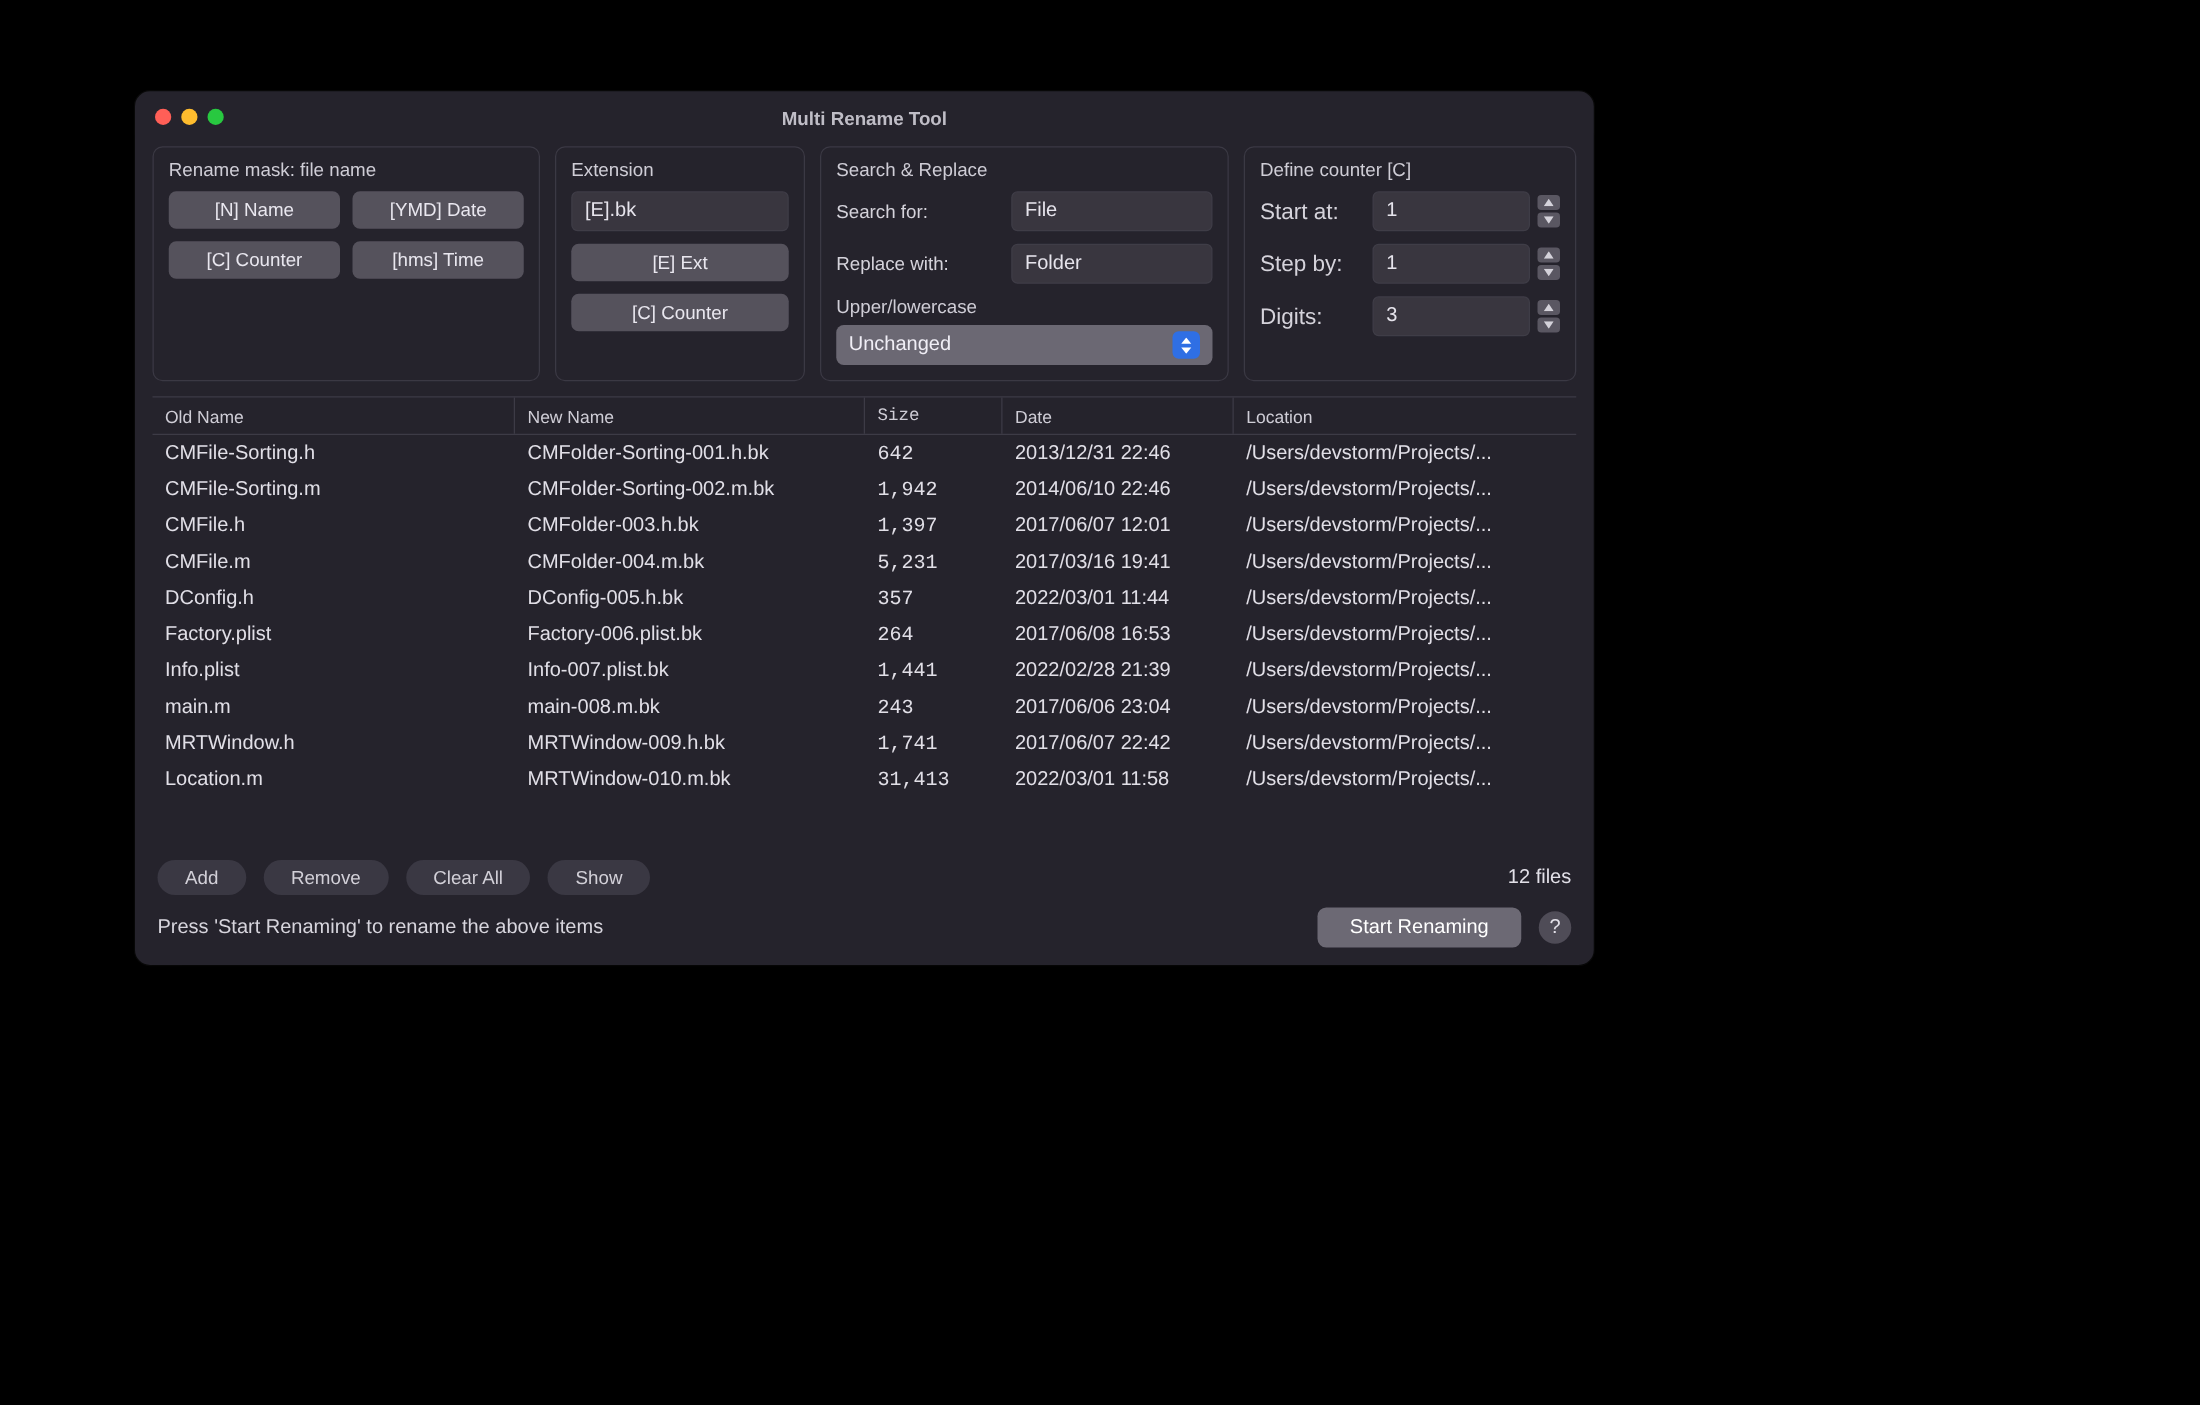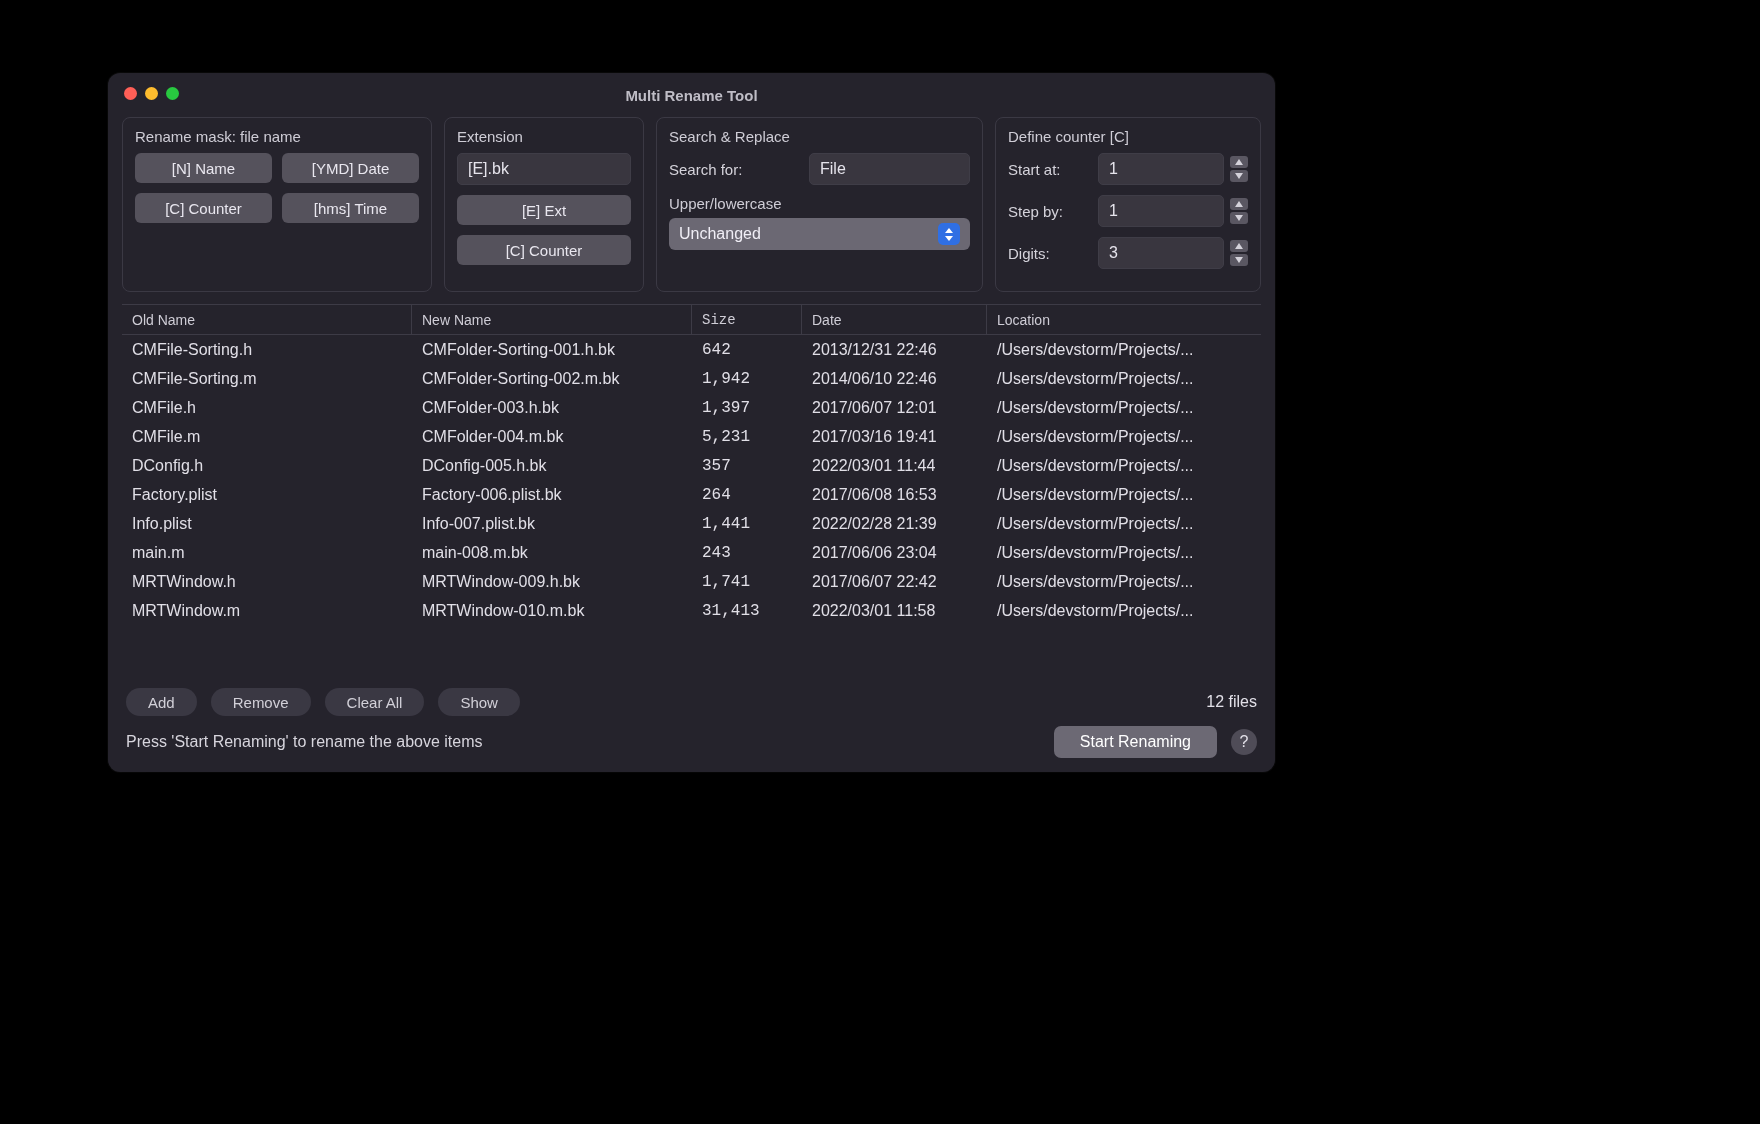--- a/index.html
+++ b/index.html
@@ -49,21 +49,21 @@
     cursor:pointer;
   }
   .select .chev {
     width:22px; height:22px; background:#2f6fe4; border-radius:5px; display:flex; flex-direction:column;
     align-items:center; justify-content:center; gap:1px;
   }
   .chev svg{display:block;}
 
   
   .ctr-row { display:flex; align-items:center; gap:10px; margin-bottom:10px; }
-  .ctr-row label { width:80px; font-size:15px; color:#d5d3db; white-space:nowrap;}
+  .ctr-row label { width:80px; font-size:18px; color:#d5d3db; white-space:nowrap;}
   .ctr-row .spinwrap { flex:1; display:flex; align-items:center; gap:6px; }
   .ctr-row input { flex:1; min-width: 0; }
   .stepper { width:18px; display:flex; flex-direction:column; gap:2px; }
   .stepper button { height:12px; background:#5a5762; border:none; border-radius:3px; cursor:pointer; display:flex;align-items:center;justify-content:center;}
   .stepper svg{width:8px;height:6px;fill:#d4d2da;}
 
   
   .tablewrap { margin: 12px 14px 0; border-top:1px solid #3d3b46; flex:1; min-height:0; display:flex; flex-direction:column; }
   .thead { display:flex; align-items:center; height:30px; font-size:14px; color:#cfcdd6; border-bottom:1px solid #3d3b46; }
   .thead > div, .trow > div { padding: 0 10px; overflow:hidden; white-space:nowrap; text-overflow:ellipsis; }
@@ -118,20 +118,24 @@
         <button class="btn">[C] Counter</button>
       </div>
     </div>
 
     <div class="panel" style="flex:1;">
       <div class="panel-title">Search &amp; Replace</div>
       <div class="sr-row">
         <label>Search for:</label>
         <input class="txtinput" value="File" style="">
       </div>
+      <div class="sr-row">
+        <label>Replace with:</label>
+        <input class="txtinput" value="Folder" style="">
+      </div>
       <div class="subhdr">Upper/lowercase</div>
       <div class="select">
         <span>Unchanged</span>
         <span class="chev">
           <svg width="10" height="6" viewBox="0 0 10 6">
               <path d="M5 0 L9 5 H1 Z" fill="#fff"></path>
             </svg>
           <svg width="10" height="6" viewBox="0 0 10 6">
               <path d="M5 6 L1 1 H9 Z" fill="#fff"></path>
             </svg>
@@ -264,21 +268,21 @@
           <div class="c-loc">/Users/devstorm/Projects/...</div>
         </div>
         <div class="trow">
           <div class="c-old">MRTWindow.h</div>
           <div class="c-new">MRTWindow-009.h.bk</div>
           <div class="c-size">1,741</div>
           <div class="c-date">2017/06/07 22:42</div>
           <div class="c-loc">/Users/devstorm/Projects/...</div>
         </div>
         <div class="trow">
-          <div class="c-old">MRTWindow.m</div>
+          <div class="c-old">Location.m</div>
           <div class="c-new">MRTWindow-010.m.bk</div>
           <div class="c-size">31,413</div>
           <div class="c-date">2022/03/01 11:58</div>
           <div class="c-loc">/Users/devstorm/Projects/...</div>
         </div>
       </div>
   </div>
 
   <div class="actionbar">
     <button class="pill">Add</button>

